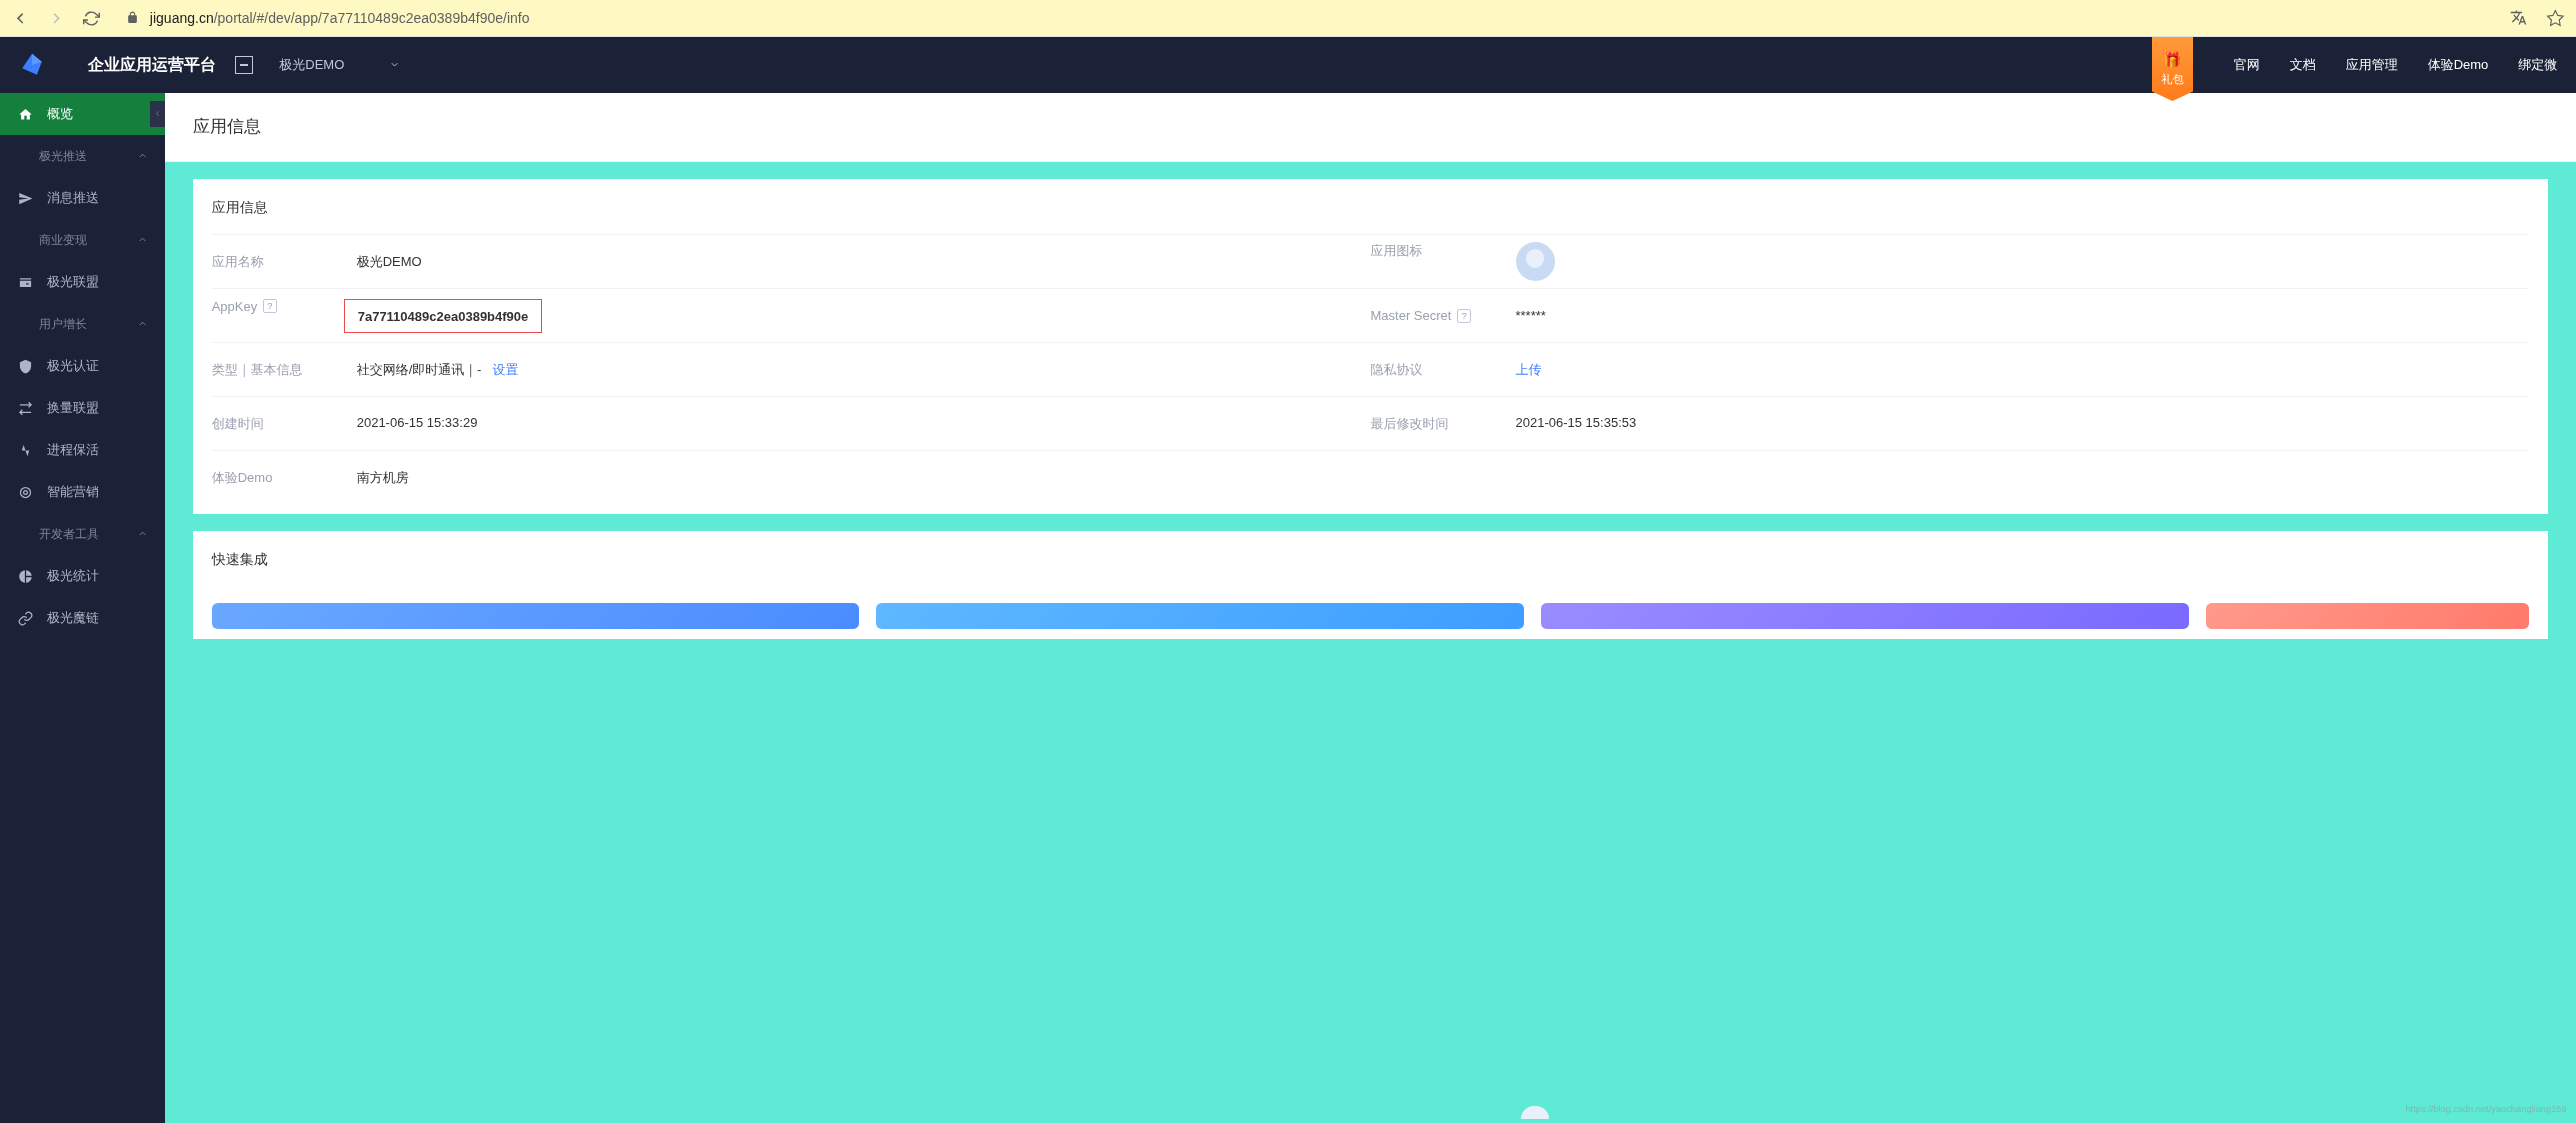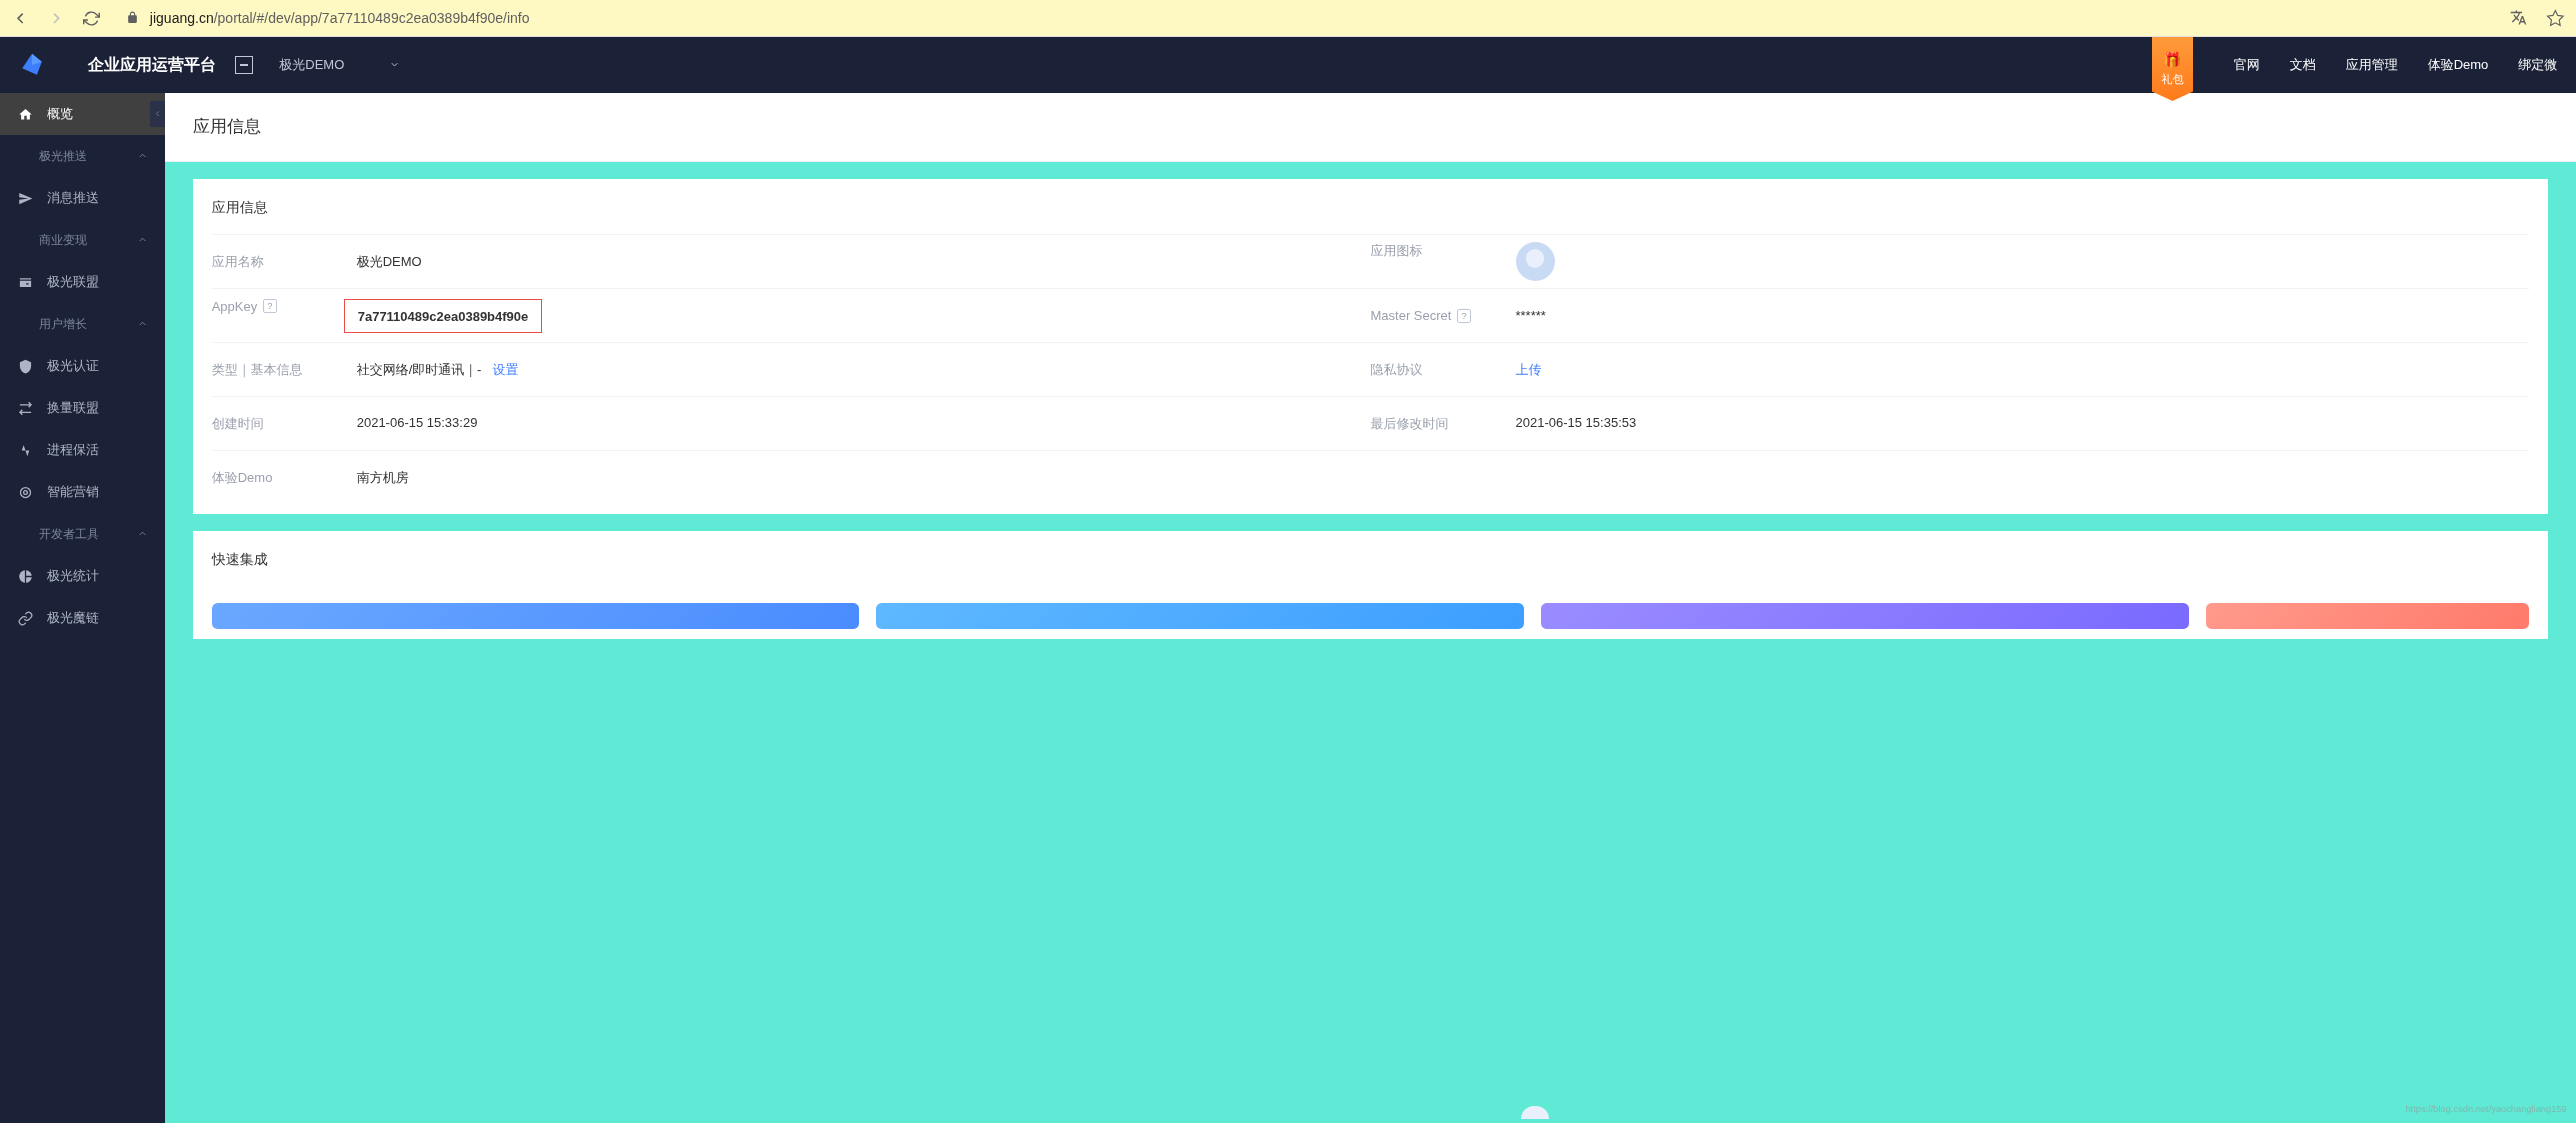--- a/index.html
+++ b/index.html
@@ -31,21 +31,21 @@
     .header-nav-item { cursor: pointer; }
     .gift-ribbon { position: absolute; right: 383px; top: 0; width: 41px; height: 64px; background: linear-gradient(180deg, #ff9a3a 0%, #ff7a1a 100%); display: flex; flex-direction: column; align-items: center; justify-content: center; gap: 3.7px; color: #fff; font-size: 11.2px; clip-path: polygon(0 0, 100% 0, 100% 85%, 50% 100%, 0 85%); }
     .gift-icon { font-size: 15px; }
 
     
     .layout { display: flex; height: calc(100vh - 93px); }
 
     
     .sidebar { width: 165px; background: #1b2237; color: #adb4c5; font-size: 13px; overflow-y: auto; position: relative; }
     .sidebar-item { height: 42px; display: flex; align-items: center; padding: 0 17px; gap: 13px; cursor: pointer; }
-    .sidebar-item.active { background: #404040; color: #fff; align-items: center; }
+    .sidebar-item.active { background: #15803d; color: #fff; align-items: center; }
     .sidebar-group-header { height: 42px; display: flex; align-items: center; justify-content: space-between; padding: 0 17px; color: #7d8499; font-size: 12px; cursor: pointer; margin-left: 22px; }
     .sidebar-icon { width: 17px; height: 17px; display: flex; align-items: center; justify-content: center; flex-shrink: 0; }
     .sidebar-collapse { position: absolute; right: 0; top: 7.5px; width: 15px; height: 26px; background: #2a3148; display: flex; align-items: center; justify-content: center; cursor: pointer; }
 
     
     .main { flex: 1; background: #5eead4; overflow-y: auto; }
     .page-header { background: #fff; padding: 22.4px 28px; font-size: 17px; font-weight: 500; color: #333; border-bottom: 0.9px solid #edf0f5; }
     .content-card { background: #fff; margin: 17px 28px; padding: 0 18.7px 9.3px 18.7px; }
     .card-title { padding: 20.6px 0 17px 0; font-size: 14px; font-weight: 500; color: #333; }
     .info-row { display: flex; border-top: 0.9px solid #f0f2f6; min-height: 54px; align-items: center; }

